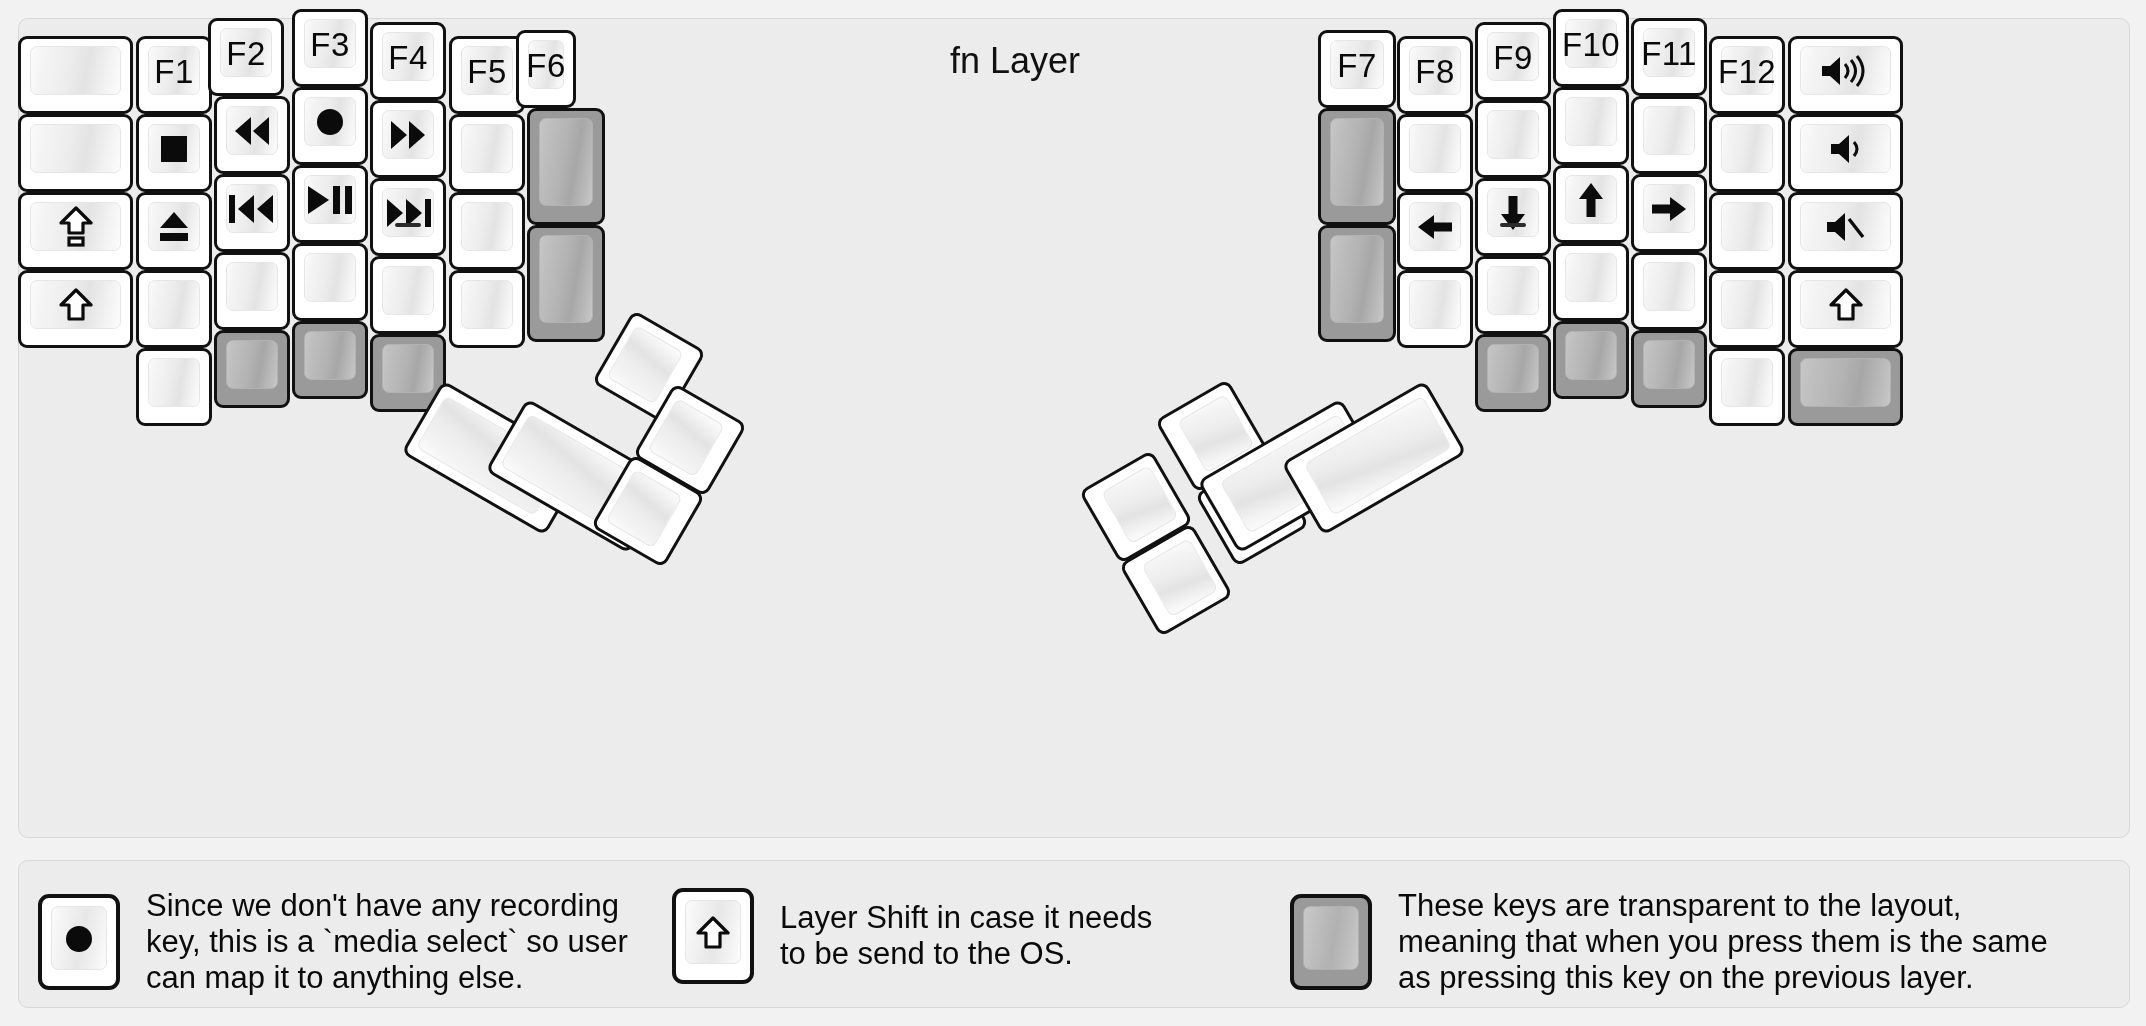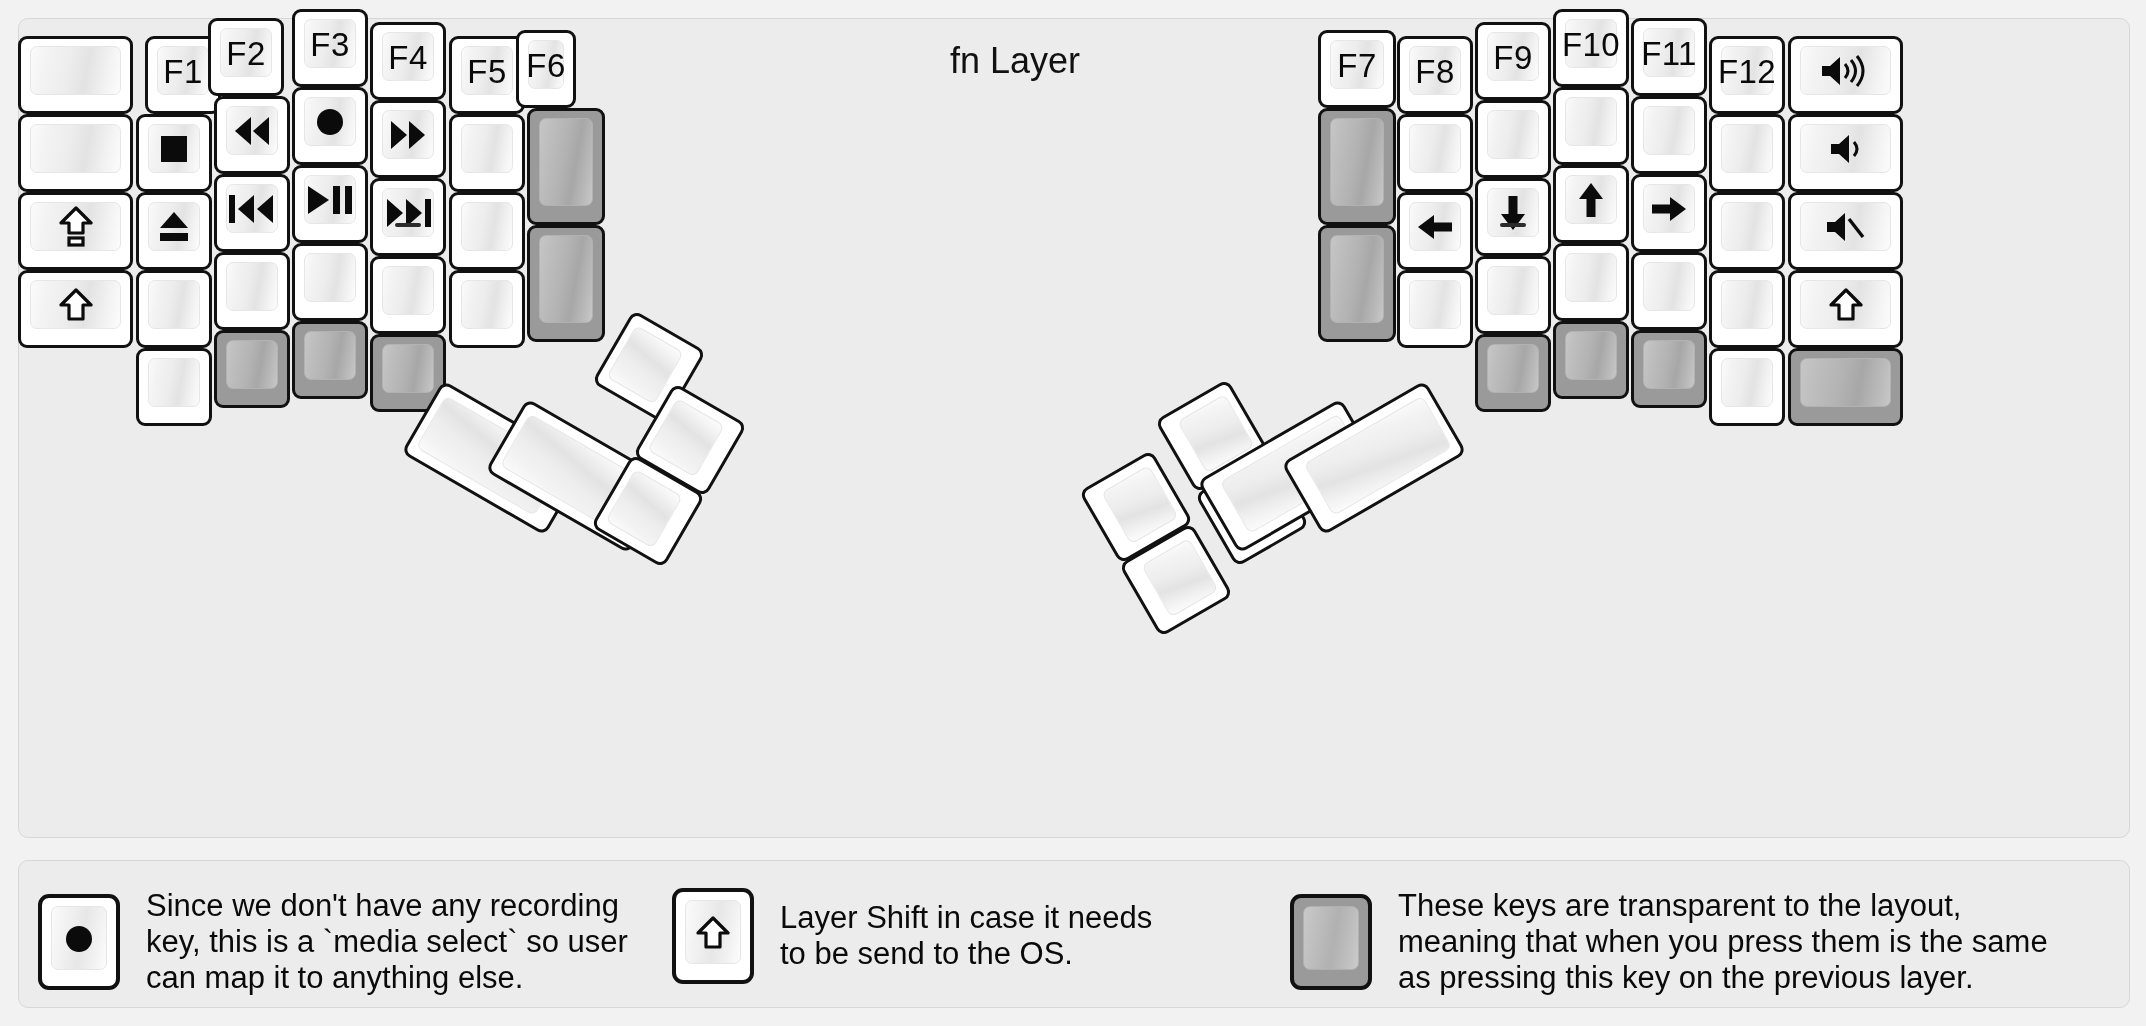--- a/index.html
+++ b/index.html
@@ -145,21 +145,21 @@
         </div>
       </div>
       <div class="key" style="left: 18px; top: 270px; width: 115px; height: 78px;">
         <div class="cap"></div>
         <div class="lbl glyph">
           <svg class="ico" width="34" height="34" viewBox="0 0 34 34" fill="#0b0b0b" xmlns="http://www.w3.org/2000/svg">
             <path d="M17 2 L32 17 L24 17 L24 31 L10 31 L10 17 L2 17 Z" fill="#fdfdfd" stroke="#0b0b0b" stroke-width="3.2" stroke-linejoin="round"></path>
           </svg>
         </div>
       </div>
-      <div class="key" style="left: 136px; top: 36px; width: 76px; height: 78px; margin-left: 9px;">
+      <div class="key" style="left: 136px; top: 36px; width: 76px; height: 78px;">
         <div class="cap"></div>
         <div class="lbl">F1</div>
       </div>
       <div class="key" style="left: 136px; top: 114px; width: 76px; height: 78px;">
         <div class="cap"></div>
         <div class="lbl glyph">
           <svg class="ico" width="34" height="34" viewBox="0 0 34 34" fill="#0b0b0b" xmlns="http://www.w3.org/2000/svg">
             <rect x="4" y="4" width="26" height="26"></rect>
           </svg>
         </div>

